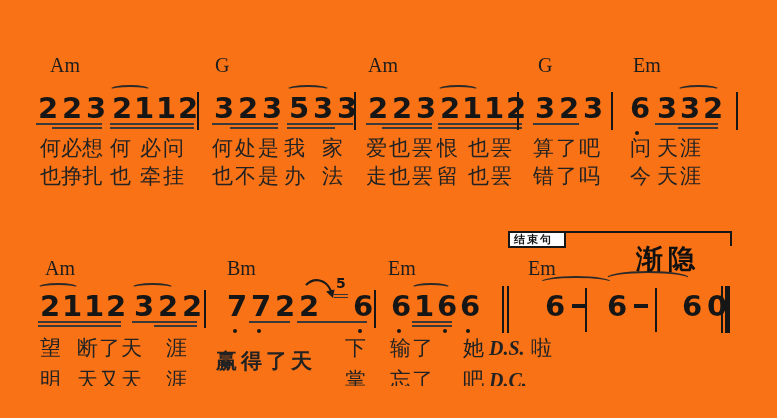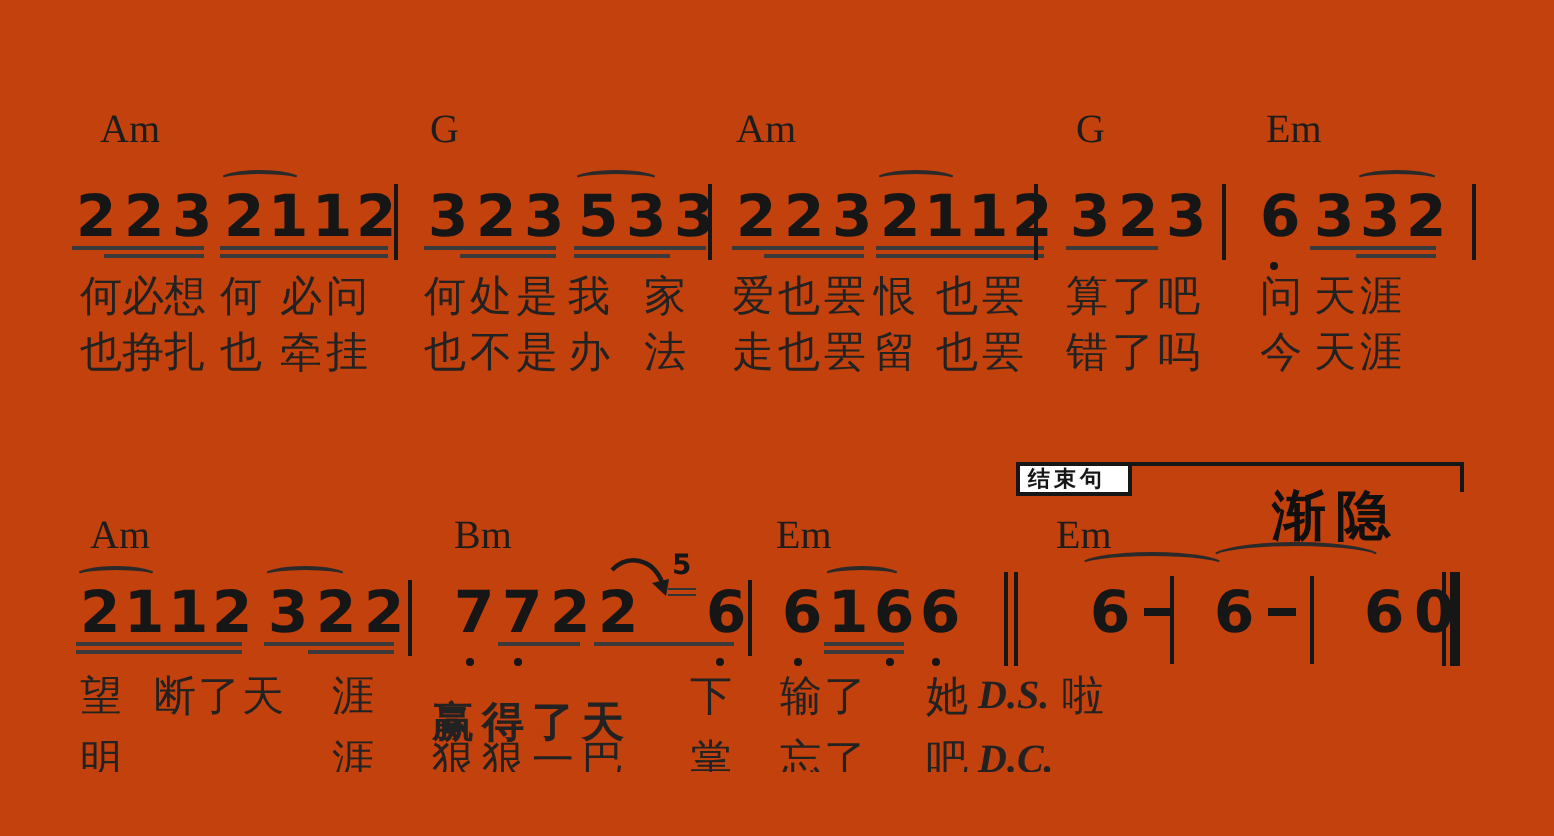--- a/index.html
+++ b/index.html
@@ -1,16 +1,16 @@
 <!DOCTYPE html>
 <html><head>
 <meta charset="utf-8">
 <style>
   html,body{margin:0;padding:0;background:#e8e8e8;}
-  #stage{position:relative;width:777px;height:418px;background:#c2410c;overflow:hidden;
+  #stage{position:relative;width:777px;height:418px;background:#f97316;overflow:hidden;
          font-family:"Liberation Sans",sans-serif;}
   .chord{position:absolute;font-family:"Liberation Serif","DejaVu Serif",serif;
          font-size:20px;color:#1d1d1d;line-height:1;white-space:nowrap;}
   .digit{position:absolute;font-family:"DejaVu Sans",sans-serif;font-weight:700;
          font-size:29px;line-height:1;color:#161616;}
   .dash{position:absolute;width:14px;height:3.5px;background:#161616;}
   .beam{position:absolute;height:1.8px;background:#3a3a3a;}
   .dot{position:absolute;width:4px;height:4px;border-radius:50%;background:#161616;}
   .bar{position:absolute;width:2px;background:#161616;}
   .thick{width:5px;}
@@ -191,22 +191,22 @@
       <div class="lyr" style="left: 166px; top: 337px;">涯</div>
       <div class="lyr" style="left: 216px; top: 350px; letter-spacing: 4px; font-weight: bold;">赢得了天</div>
       <div class="lyr" style="left: 345px; top: 337px;">下</div>
       <div class="lyr" style="left: 390px; top: 337px;">输</div>
       <div class="lyr" style="left: 412px; top: 337px;">了</div>
       <div class="lyr" style="left: 463px; top: 337px;">她</div>
       <div class="lyr roman" style="left: 489px; top: 337px;">D.S.</div>
       <div class="lyr" style="left: 531px; top: 337px;">啦</div>
       <div class="clipline" style="top: 369px; height: 17px;">
         <div class="lyr" style="left: 40px;">明</div>
+        <div class="lyr" style="left: 77px; letter-spacing: 1px;">天又天</div>
         <div class="lyr" style="left: 166px;">涯</div>
-        <div class="lyr" style="left: 216px; letter-spacing: 4px;">狠狠一巴</div>
         <div class="lyr" style="left: 345px;">掌</div>
         <div class="lyr" style="left: 390px;">忘</div>
         <div class="lyr" style="left: 412px;">了</div>
         <div class="lyr" style="left: 463px;">吧</div>
         <div class="lyr roman" style="left: 489px;">D.C.</div>
       </div>
     </div>
   </div>
 
 </body></html>

